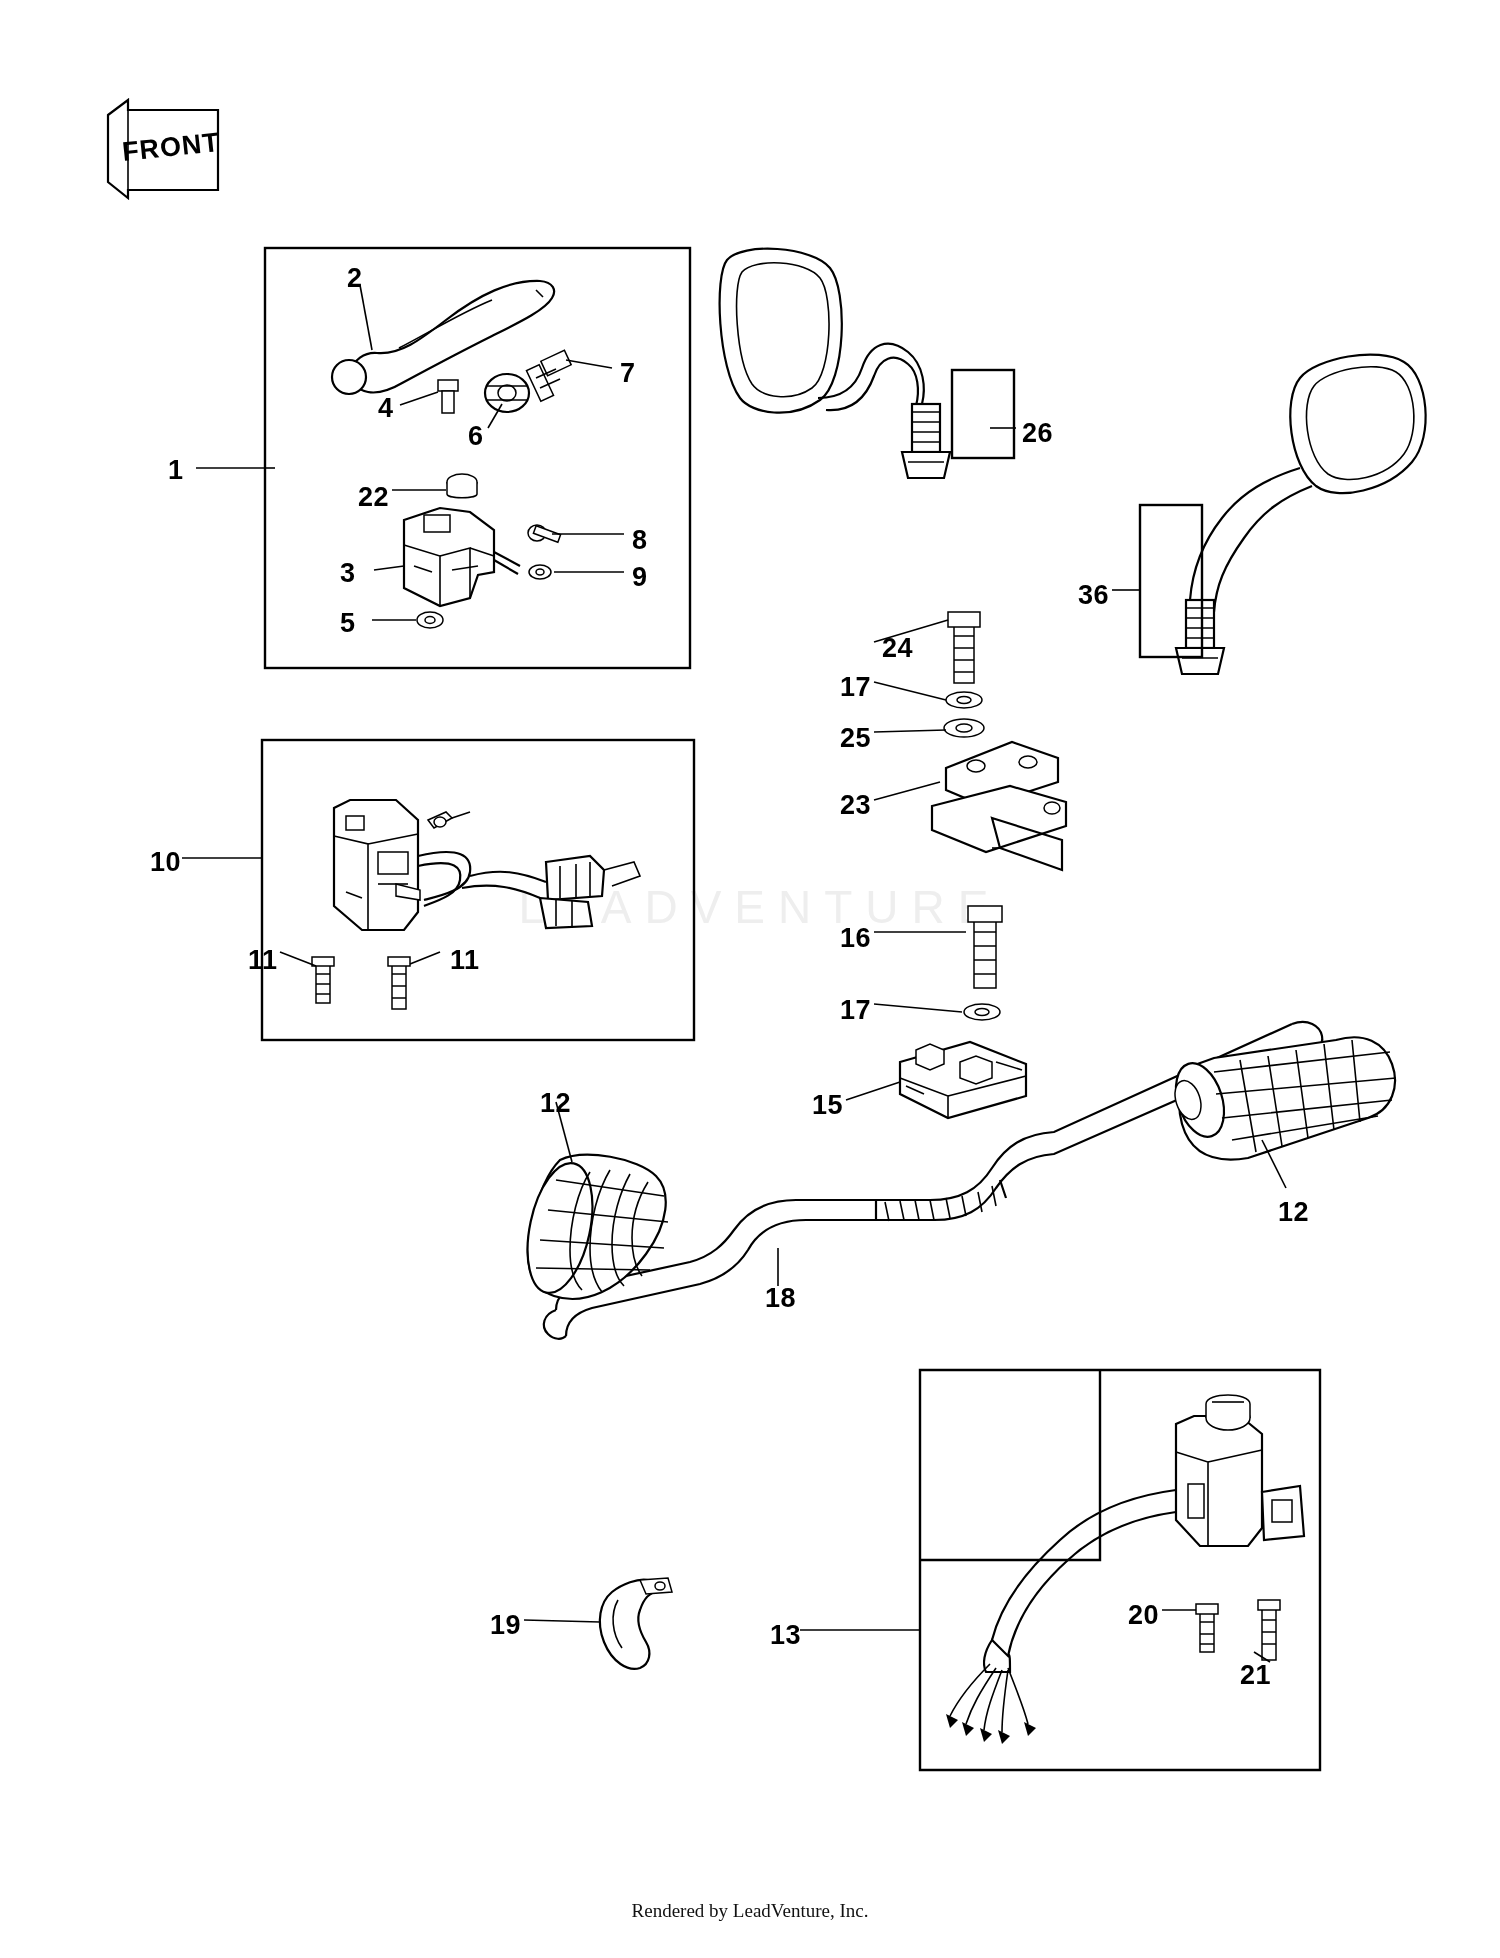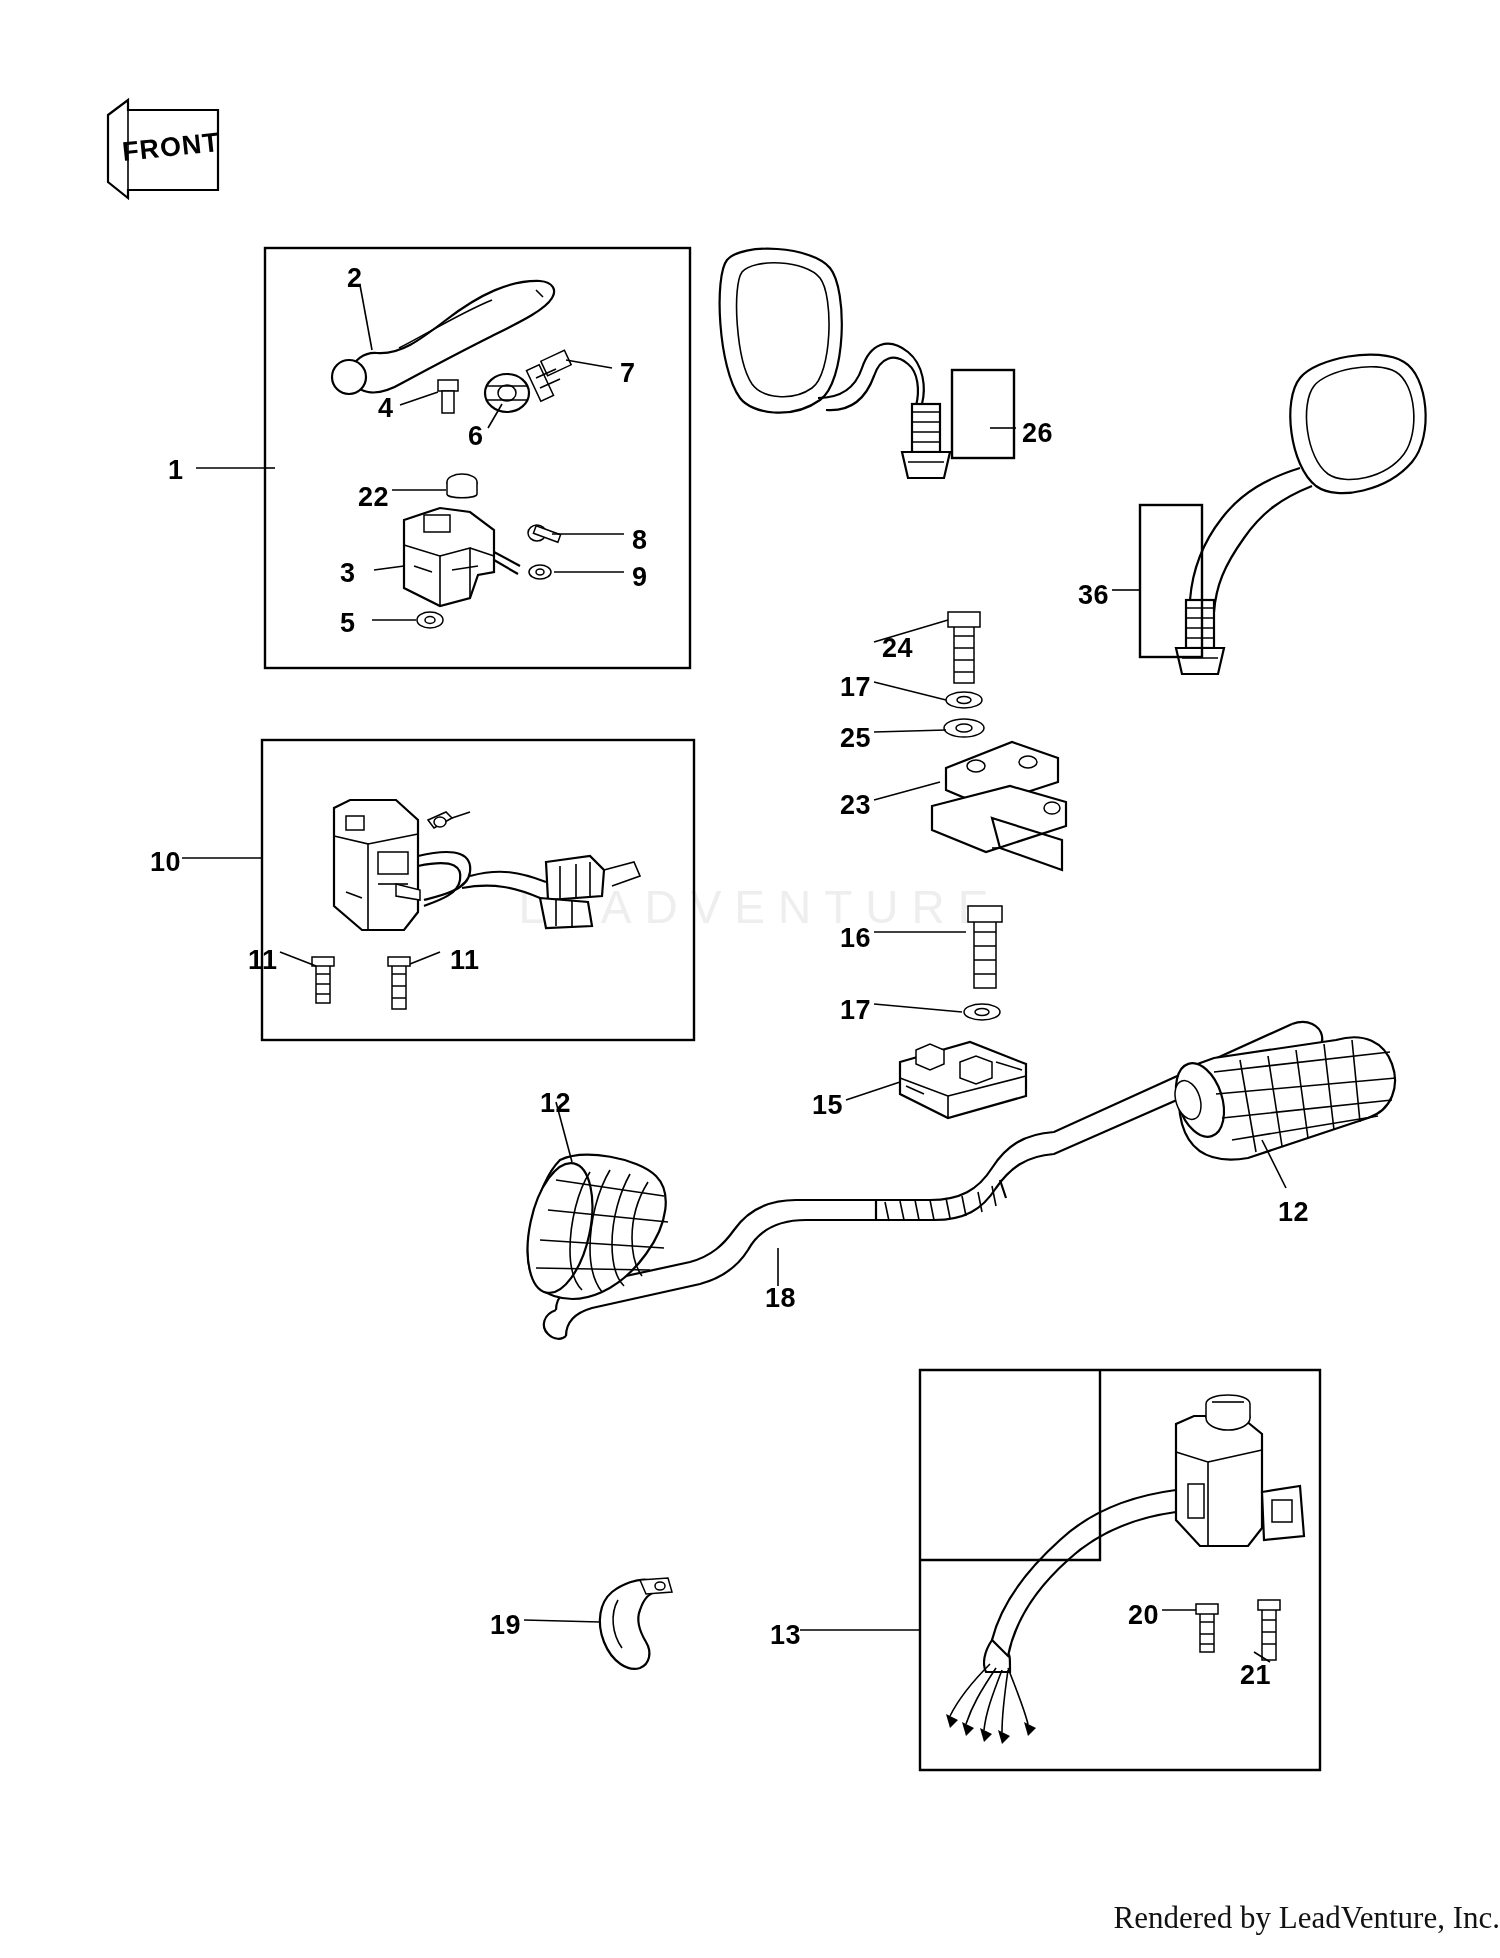--- a/index.html
+++ b/index.html
@@ -34,23 +34,23 @@
     font-weight: 700;
     color: #000;
     letter-spacing: 0.5px;
     white-space: nowrap;
   }
   .footer {
     position: absolute;
     left: 0;
     top: 1900px;
     width: 1500px;
-    text-align: right;
+    text-align: center;
     font-family: "Liberation Serif", serif;
-    font-size: 31px;
+    font-size: 19px;
     color: #111;
   }
   .watermark {
     position: absolute;
     left: 480px;
     top: 880px;
     width: 560px;
     text-align: center;
     font-family: "Liberation Sans", sans-serif;
     font-size: 46px;

